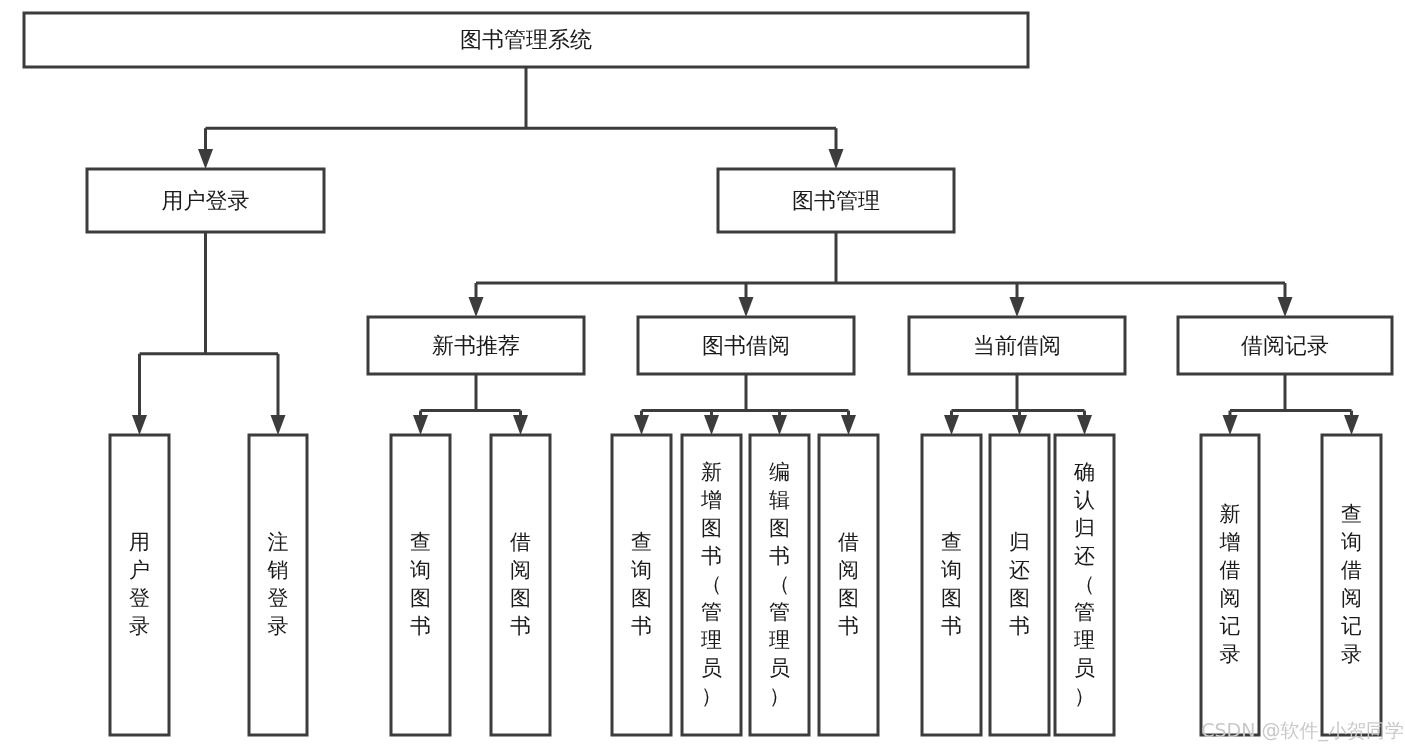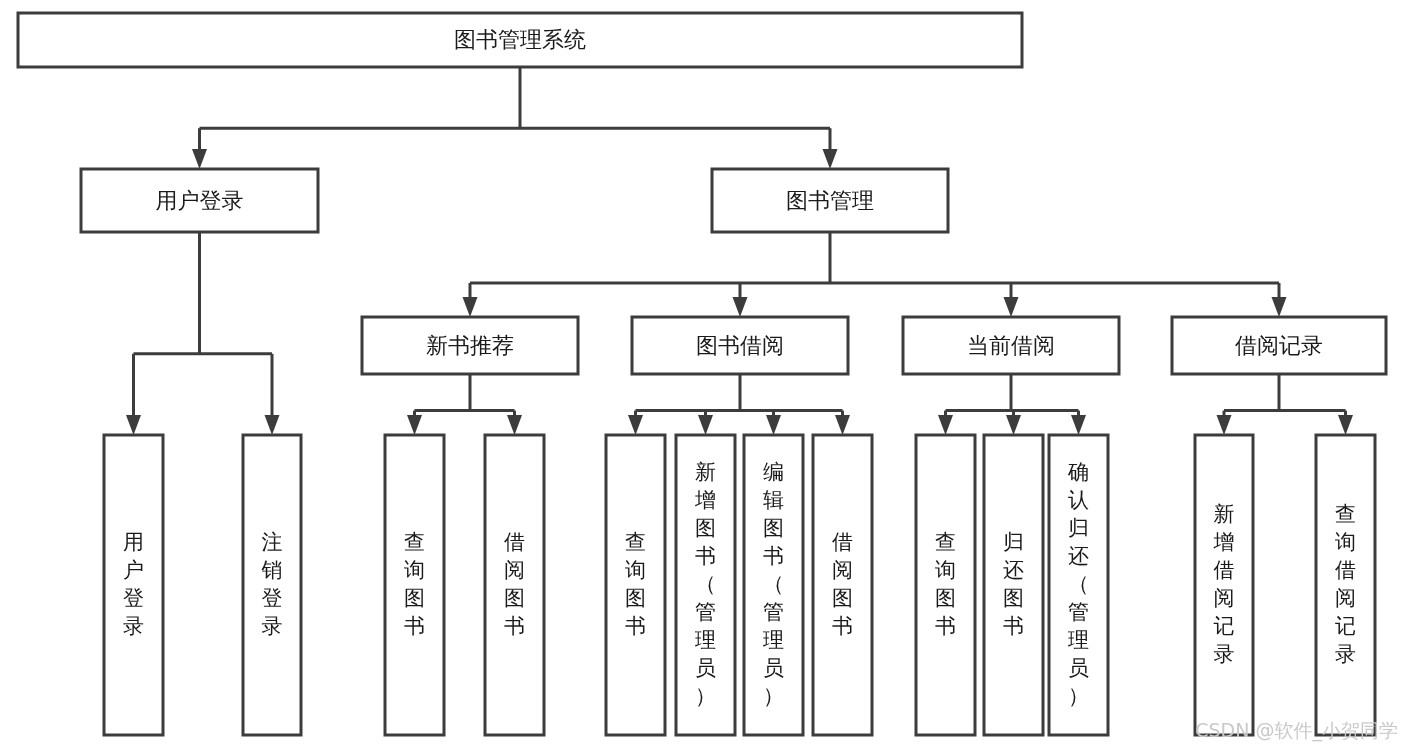--- a/index.html
+++ b/index.html
@@ -10,21 +10,21 @@
   }
   body {
     width: 1405px;
     height: 747px;
     position: relative;
     overflow: hidden;
     font-family: "DejaVu Sans", "Liberation Sans", sans-serif;
   }
   #diagram-root {
     position: absolute;
-    left: 0;
+    left: 6px;
     top: 0;
     width: 1129px;
     height: 747px;
   }
   svg.diagram-canvas {
     display: block;
     width: 1405px;
     height: 747px;
     background: #ffffff;
   }

